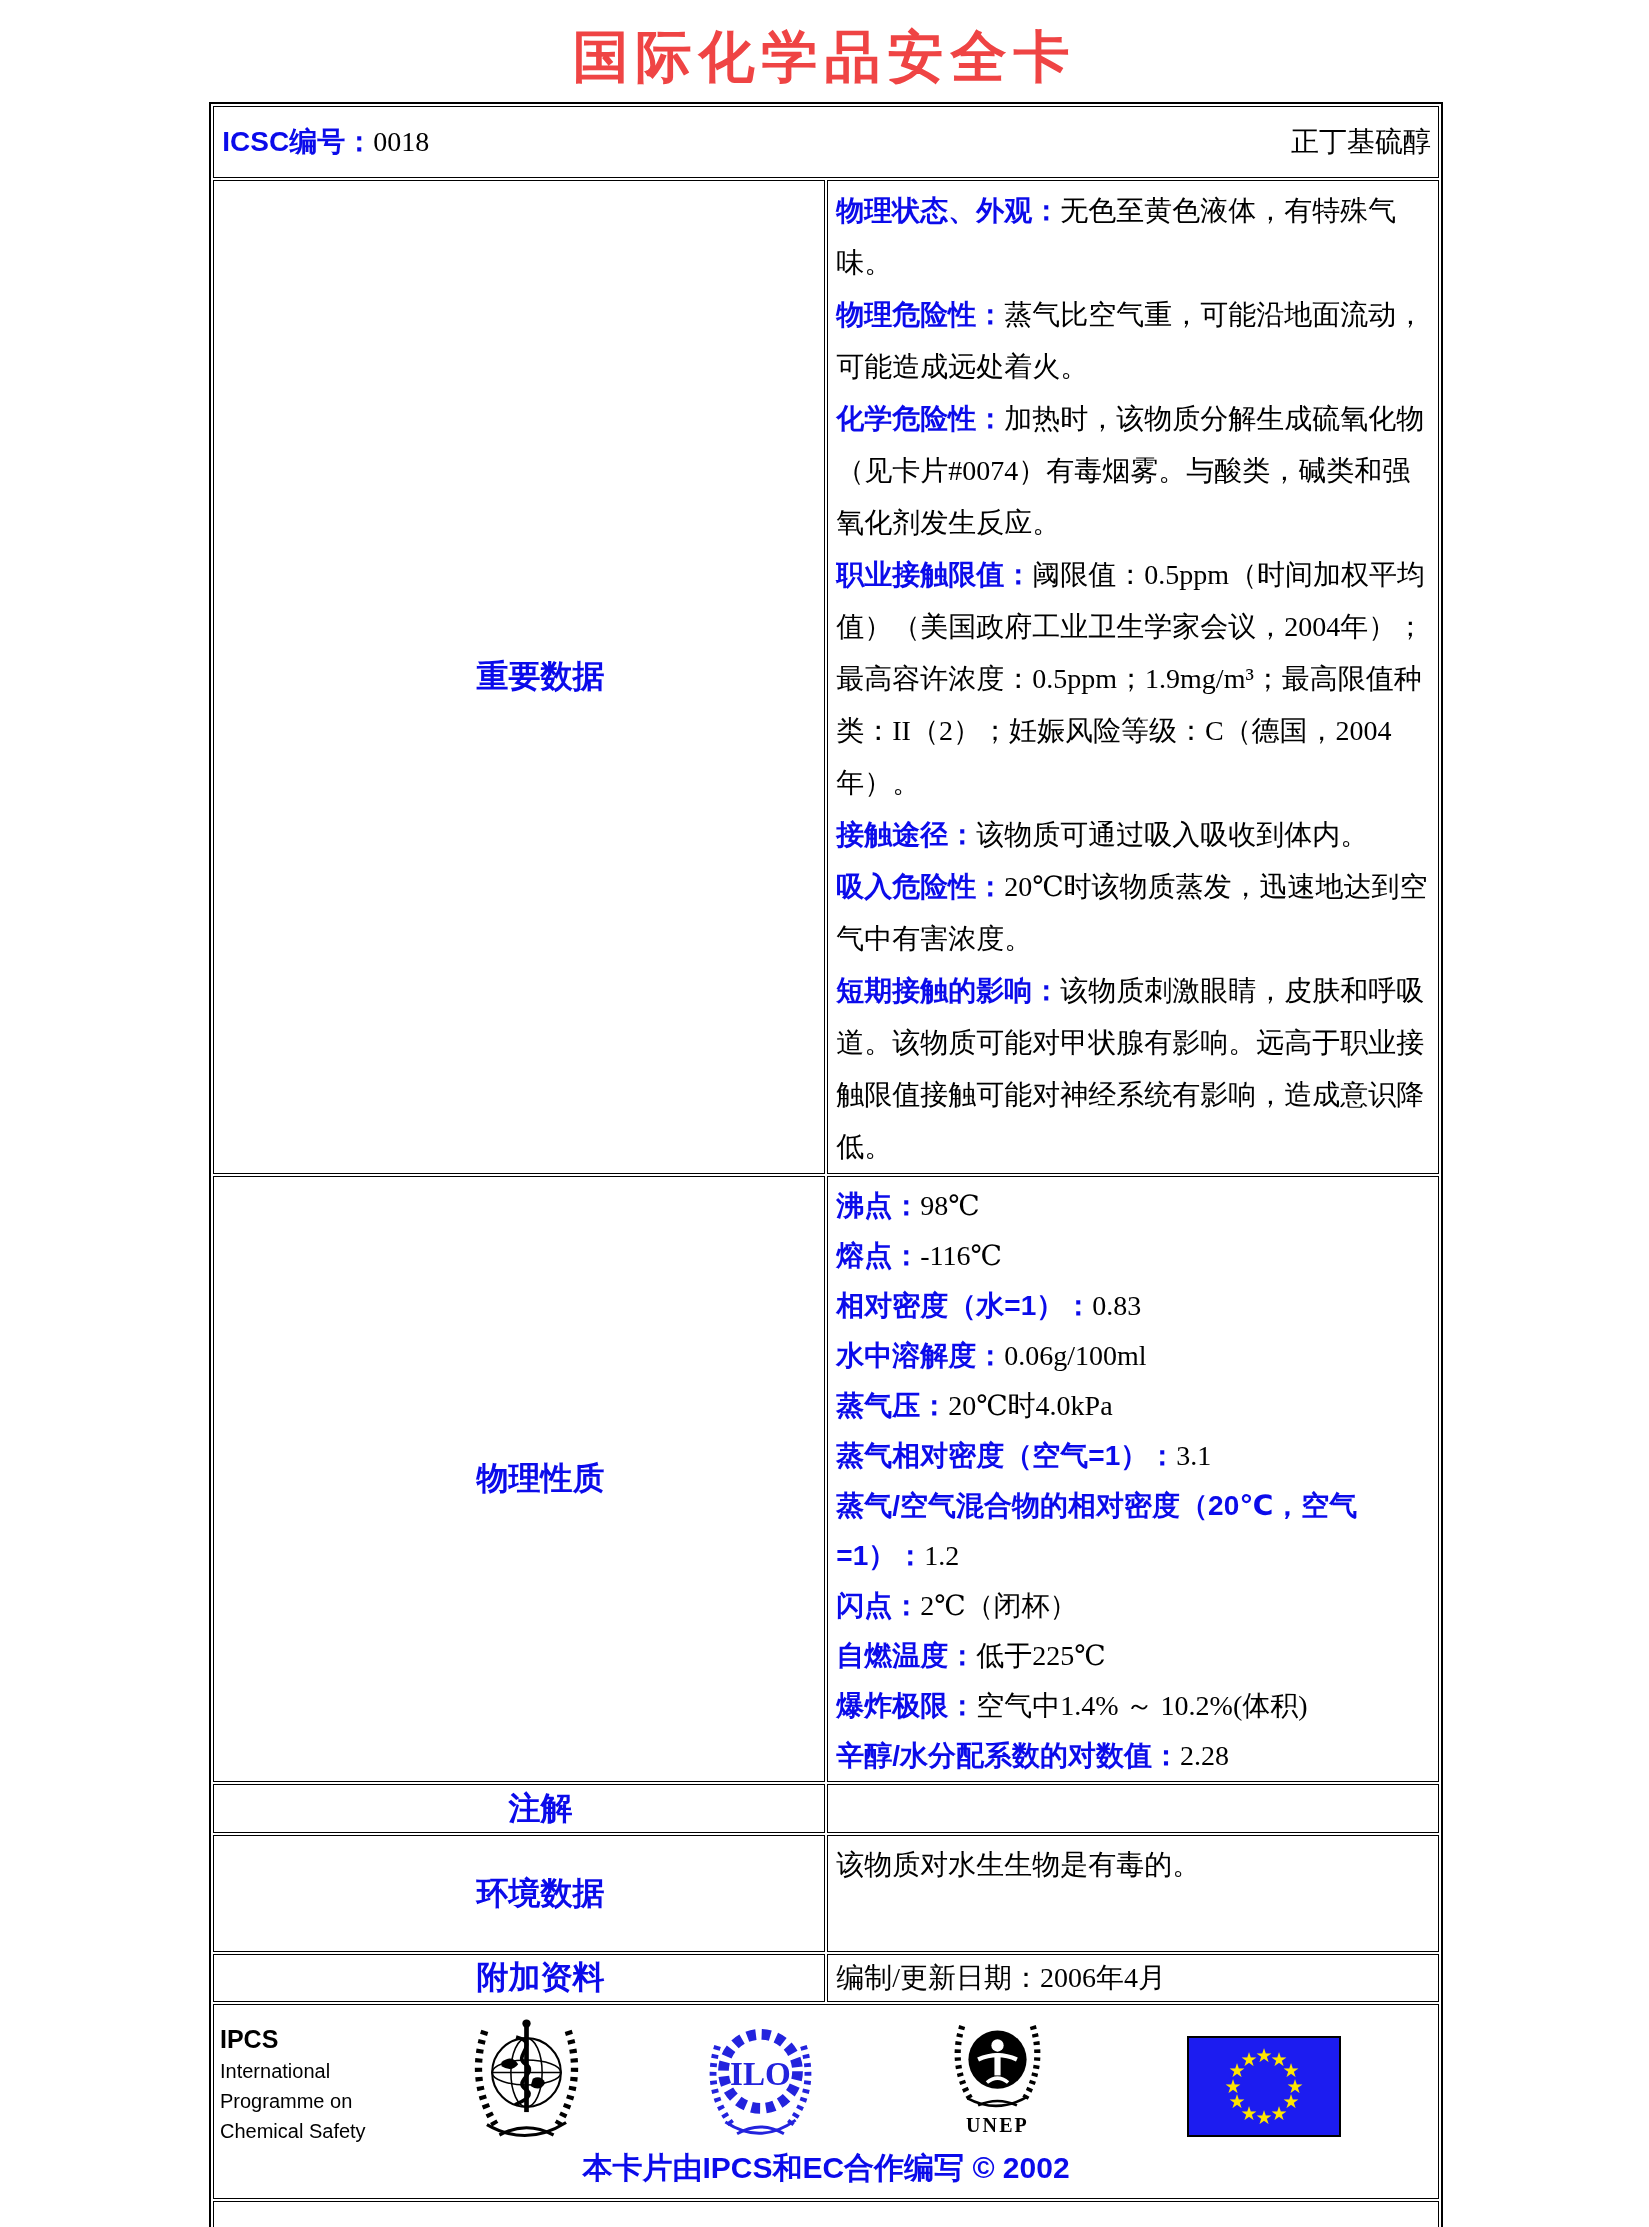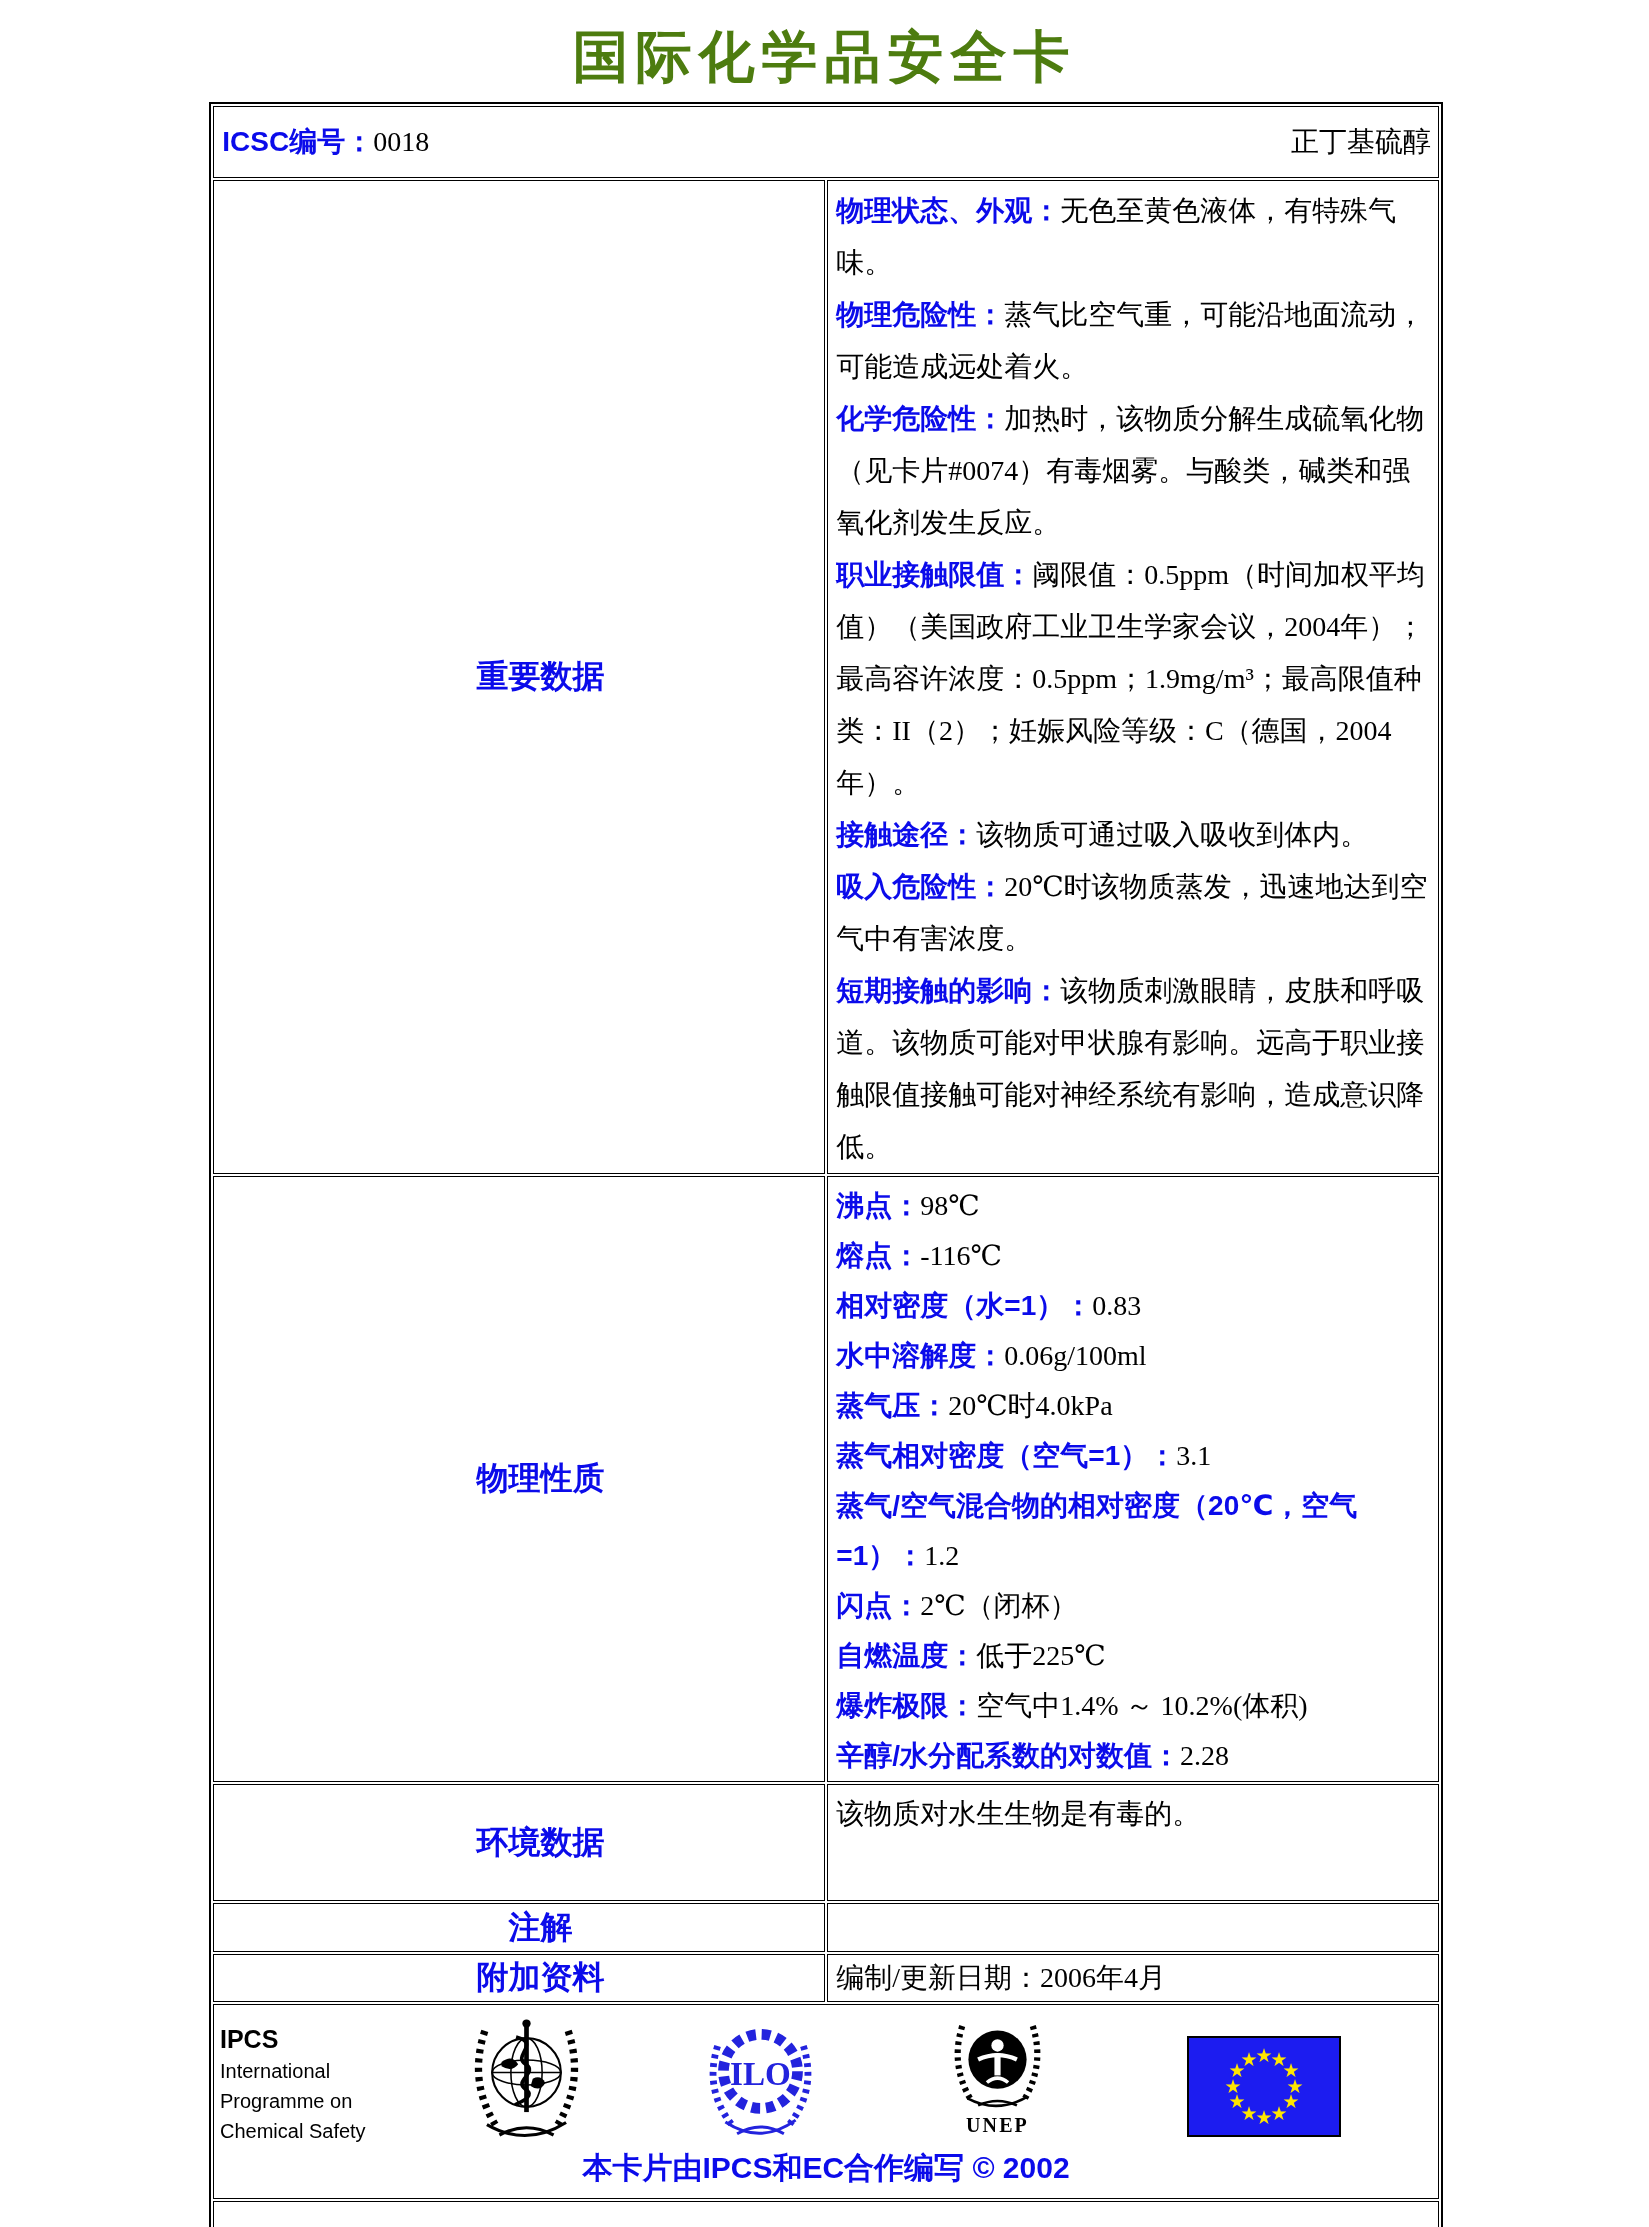--- a/index.html
+++ b/index.html
@@ -11,21 +11,21 @@
     color:#000;
   }
   .doc-title{
     margin:0;
     padding-top:29px;
     text-align:center;
     font-family:"Liberation Sans","DejaVu Sans",sans-serif;
     font-weight:bold;
     font-size:56px;
     letter-spacing:7px;
-    color:#4d7c0f;
+    color:#ef4444;
     line-height:1.0;
   }
   table.card{
     margin-left:209px;
     margin-top:16.7px;
     width:1234px;
     border:2.8px solid #000;
     border-spacing:2.1px;
     border-collapse:separate;
     table-layout:fixed;
@@ -161,29 +161,29 @@
         <p><span class="blue-label">蒸气相对密度（空气=1）：</span><span>3.1</span></p>
         <p><span class="blue-label">蒸气/空气混合物的相对密度（20℃，空气=1）：</span><span>1.2</span></p>
         <p><span class="blue-label">闪点：</span><span>2℃（闭杯）</span></p>
         <p><span class="blue-label">自燃温度：</span><span>低于225℃</span></p>
         <p><span class="blue-label">爆炸极限：</span><span>空气中1.4% ～ 10.2%(体积)</span></p>
         <p><span class="blue-label">辛醇/水分配系数的对数值：</span><span>2.28</span></p>
       </td>
     </tr>
 
     <tr>
+      <td class="cell label-cell">注解</td>
+      <td class="cell content-cell notes-cell"></td>
+    </tr>
+
+    <tr>
       <td class="cell label-cell">环境数据</td>
       <td class="cell content-cell env-cell">
         <p>该物质对水生生物是有毒的。</p>
       </td>
-    </tr>
-
-    <tr>
-      <td class="cell label-cell">注解</td>
-      <td class="cell content-cell notes-cell"></td>
     </tr>
 
     <tr>
       <td class="cell label-cell">附加资料</td>
       <td class="cell content-cell additional-cell">
         <p>编制/更新日期：2006年4月</p>
       </td>
     </tr>
 
     <tr>

